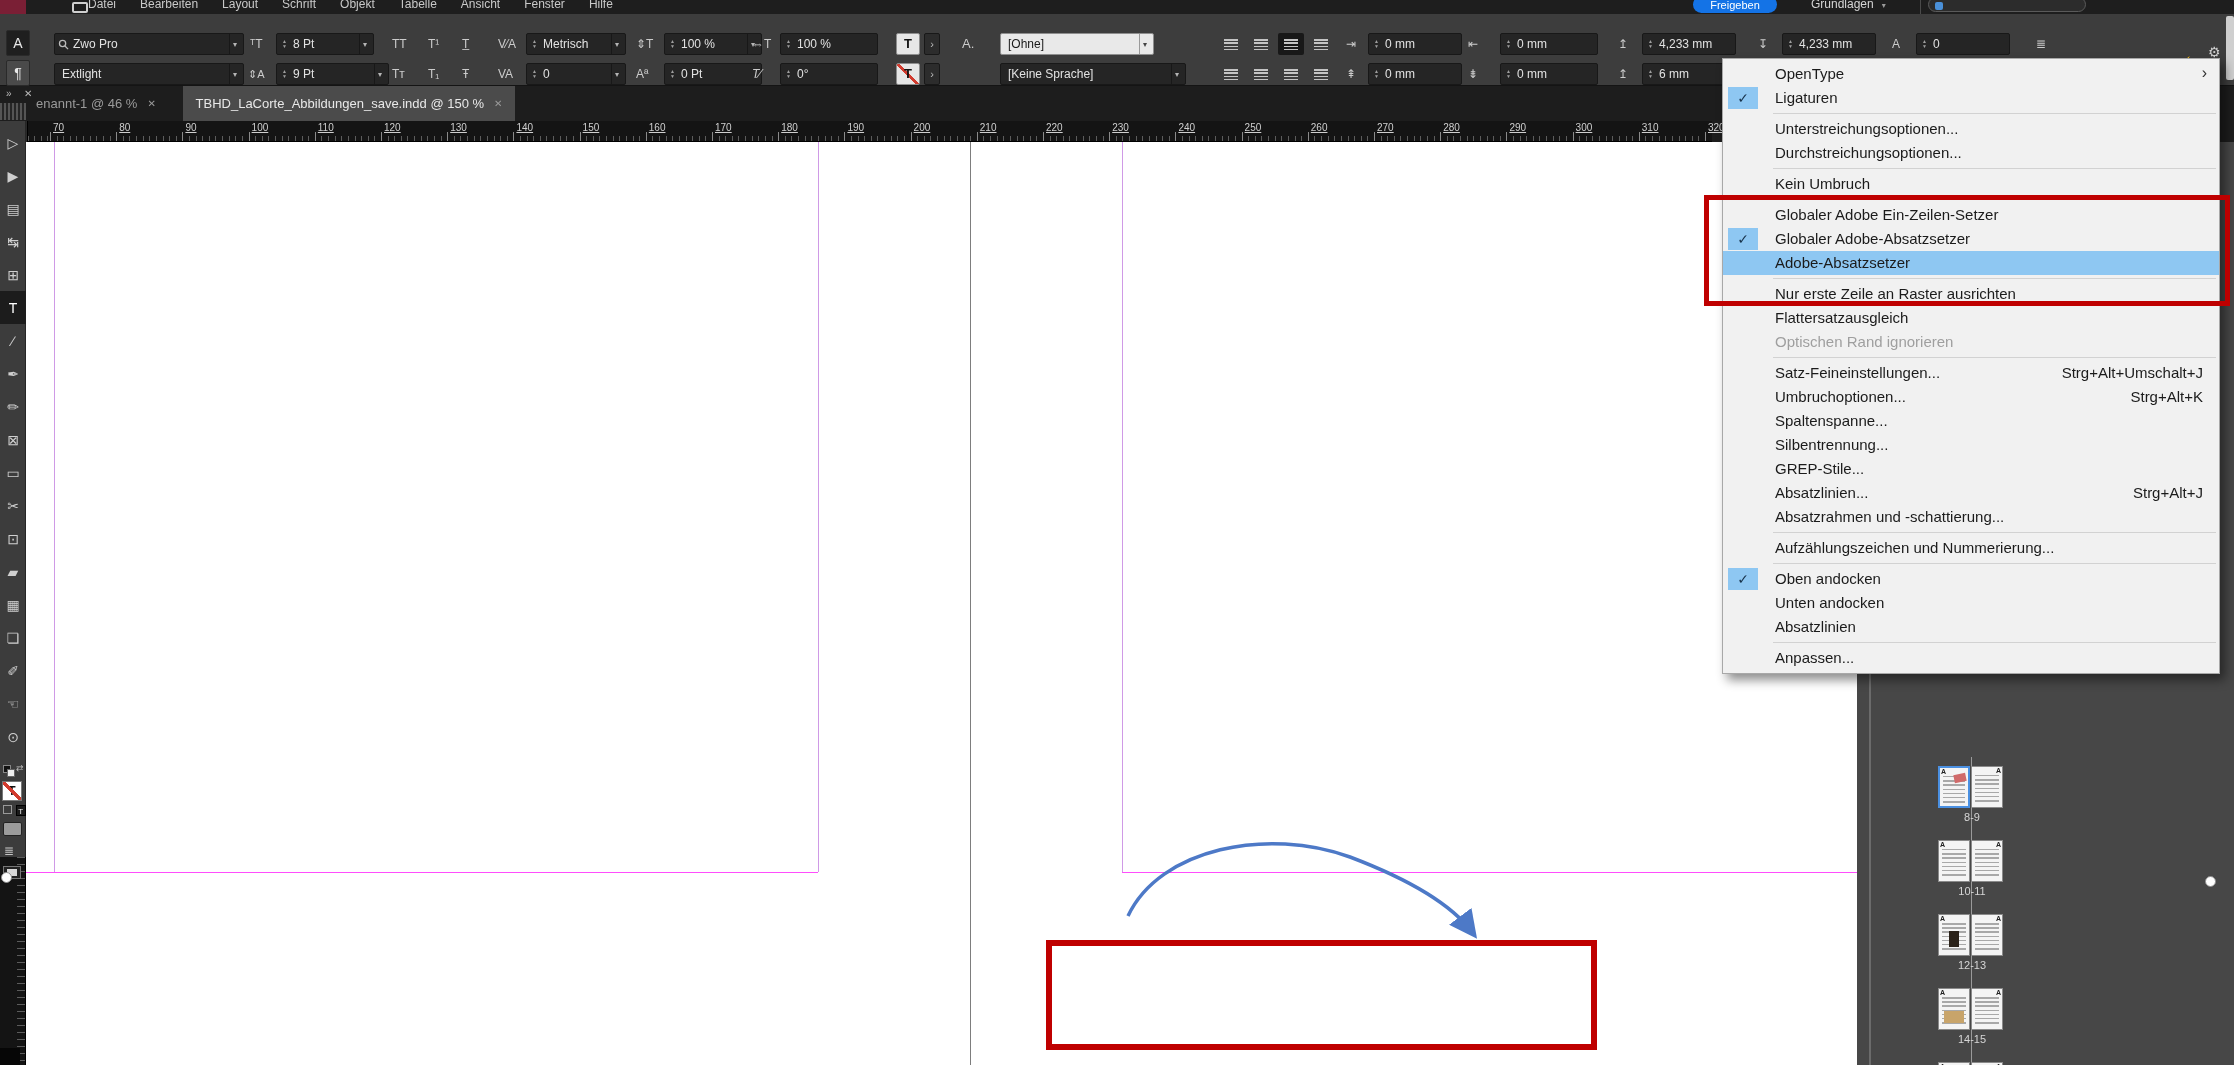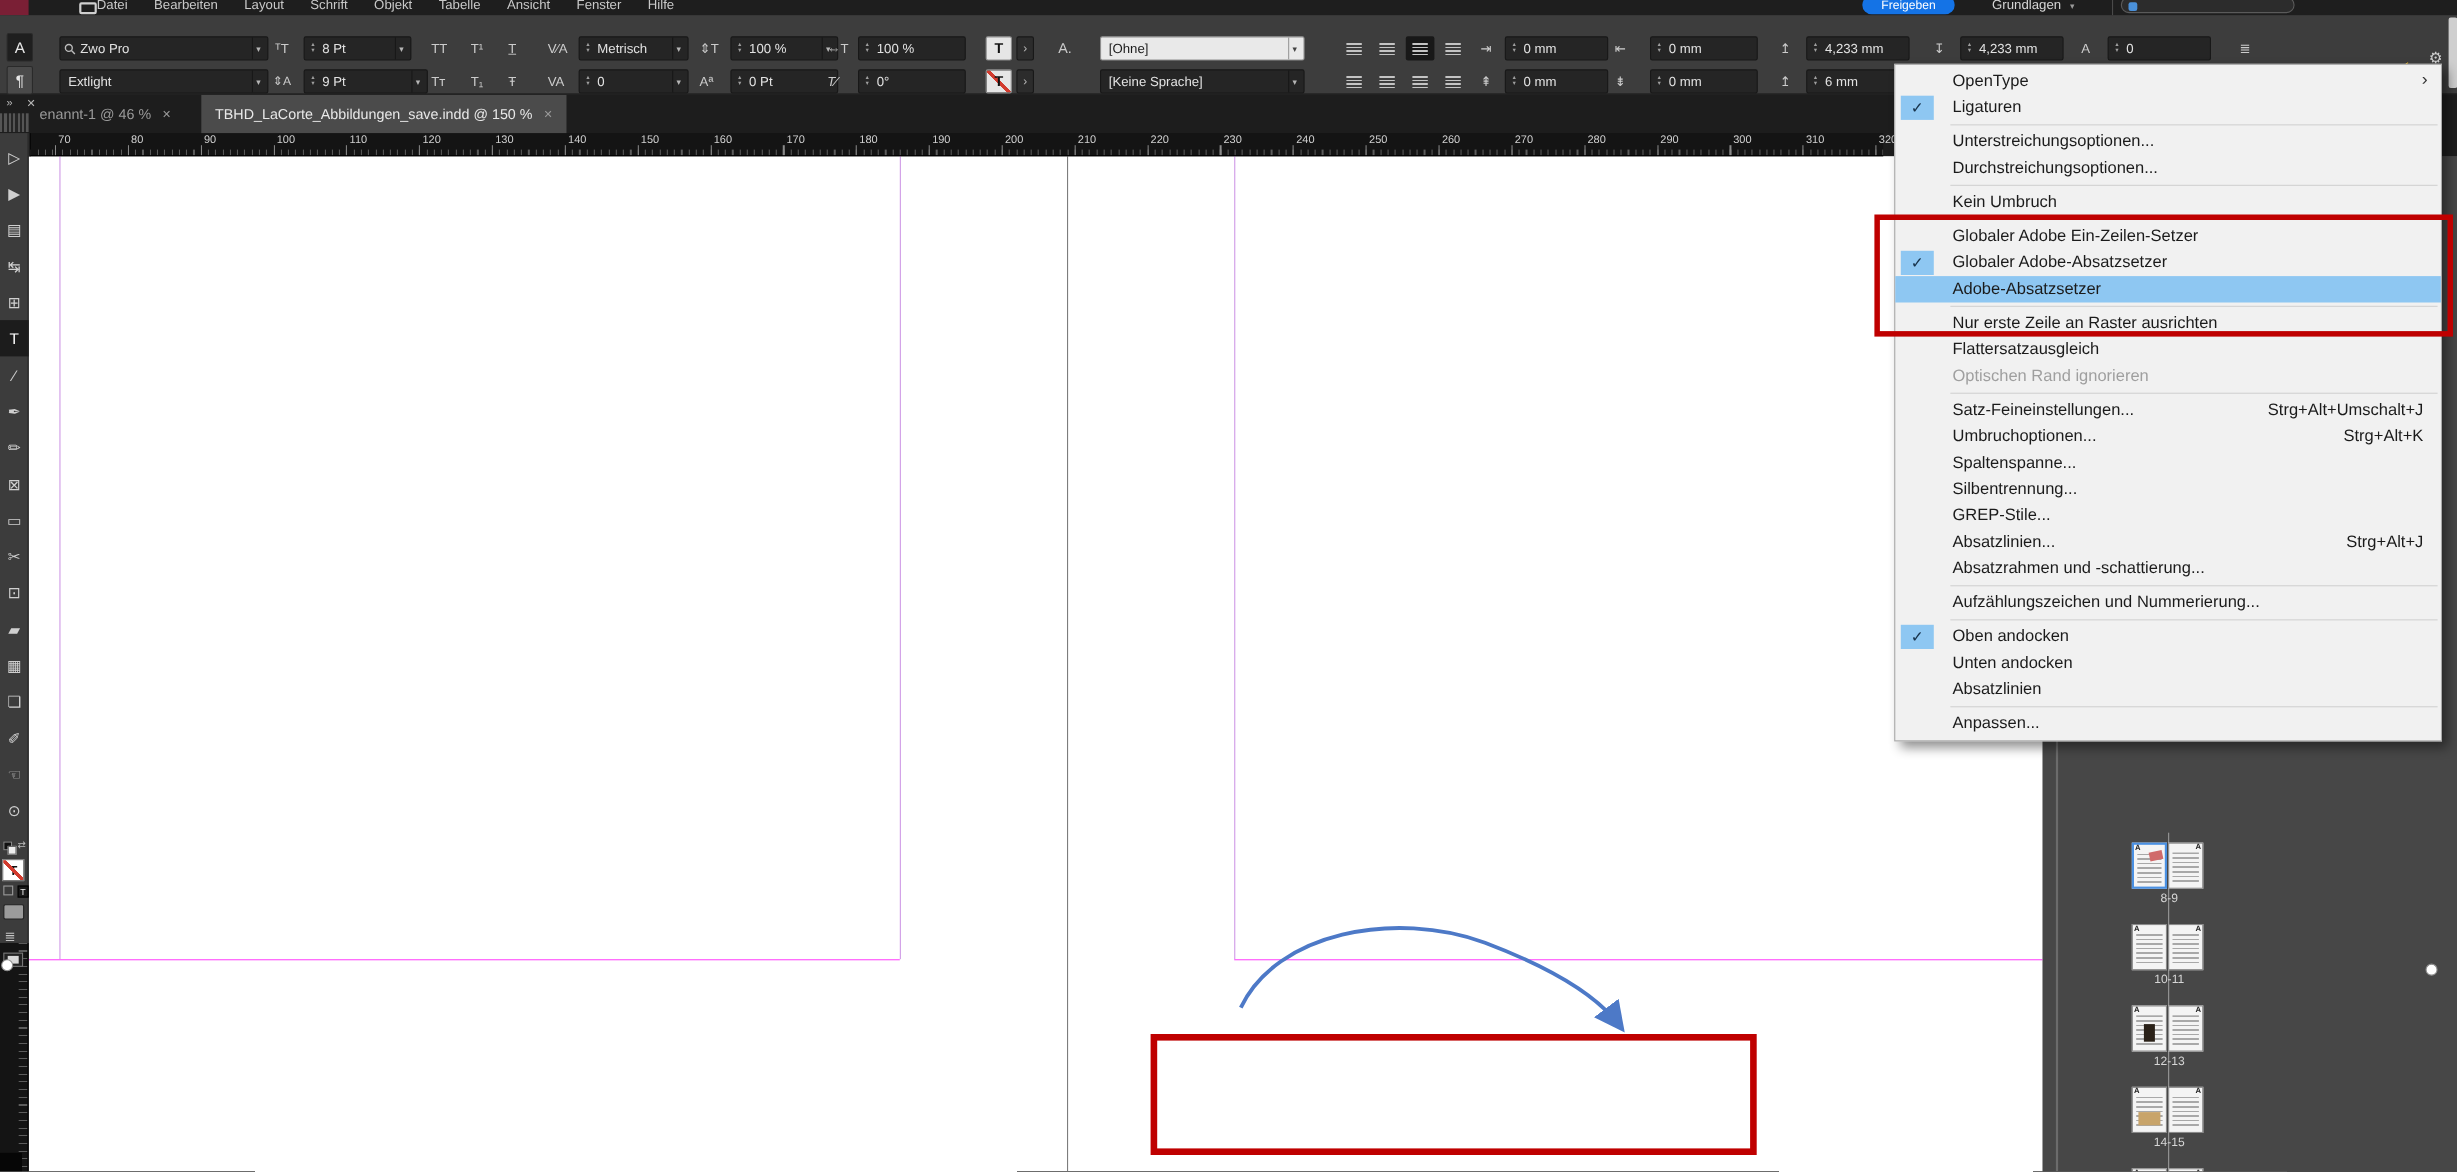--- a/index.html
+++ b/index.html
@@ -53,21 +53,21 @@
       background:repeating-linear-gradient(90deg,#555 0 2px,#262626 2px 4px);}
   .tab{position:absolute;top:86px;height:35px;display:flex;align-items:center;gap:10px;font-size:13px;z-index:3;padding:0 12px;}
   .tab .x{font-size:10px;color:#9a9a9a;}
   .tab.inactive{left:24px;color:#9a9a9a;}
   .tab.active{left:183px;width:332px;background:#4b4b4b;color:#e8e8e8;justify-content:center;}
   .hruler{position:absolute;left:0;top:121px;width:1712px;height:21px;background:#141414;border-bottom:1px solid #000;z-index:2;}
   .hruler .corner{position:absolute;left:0;top:0;width:28px;height:21px;background:#2a2a2a;border-right:1px solid #000;}
   .hruler .ticks{position:absolute;left:28px;right:0;bottom:0;}
   .hruler .minor{height:5px;background:repeating-linear-gradient(90deg,#5c5c5c 0 1px,transparent 1px 6.62px);background-position:22px 0;}
   .hruler .major{height:9px;background:repeating-linear-gradient(90deg,#8a8a8a 0 1px,transparent 1px 66.2px);background-position:22px 0;}
-  .rnum{position:absolute;top:1px;font-size:10px;color:#cfcfcf;}
+  .rnum{position:absolute;top:1px;font-size:10px;color:#cfcfcf;text-decoration:underline;}
   .vruler{position:absolute;left:0;top:857px;width:26px;height:208px;background:#141414;border-right:1px solid #000;z-index:2;
       background-image:repeating-linear-gradient(180deg,#5c5c5c 0 1px,transparent 1px 7px);background-size:8px 100%;background-repeat:no-repeat;background-position:right;}
   .corner-black{position:absolute;left:0;top:1048px;width:20px;height:17px;background:#060606;z-index:4;}
 
   
   .toolbar{position:absolute;left:0;top:121px;width:26px;height:736px;background:#3c3c3c;border-right:1px solid #262626;z-index:5;padding-top:5px;}
   .tool{width:26px;height:33px;display:flex;align-items:center;justify-content:center;color:#cfcfcf;font-size:14px;}
   .tool.active{background:#1c1c1c;color:#fff;}
   .cluster{position:absolute;left:0;top:640px;width:26px;}
   .cl-swap{position:relative;height:18px;}
@@ -203,21 +203,21 @@
     <div class="fld" style="left:780px;top:19px;width:98px">
       <span class="spin">
           <span>▲</span>
           <span>▼</span>
         </span>
       <span class="val">100 %</span>
     </div>
     <div class="tbtn" style="left:896px;top:19px">T</div>
     <div class="morebtn" style="left:924px;top:19px">›</div>
     <span class="cpicon" style="left:962px;top:19px;font-size:13px">A.</span>
-    <div class="fld white" style="left:1000px;top:19px;width:186px">
+    <div class="fld white" style="left:1000px;top:19px;width:154px">
       <span class="val">[Ohne]</span>
       <span class="dd">▾</span>
     </div>
     <div class="altile" style="left:1218px;top:19px">
         <span class="bars"></span>
       </div>
     <div class="altile" style="left:1248px;top:19px">
         <span class="bars"></span>
       </div>
     <div class="altile active" style="left:1278px;top:19px">

